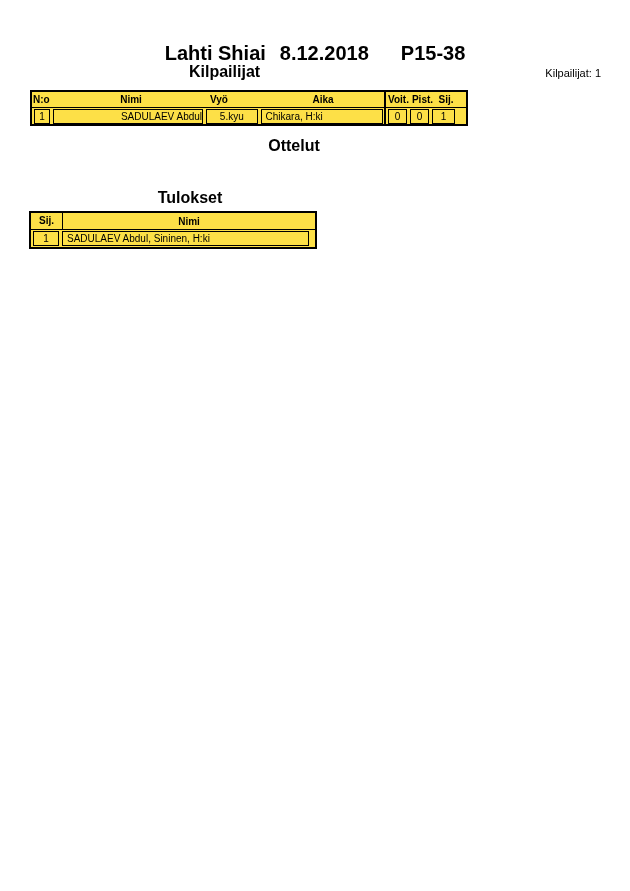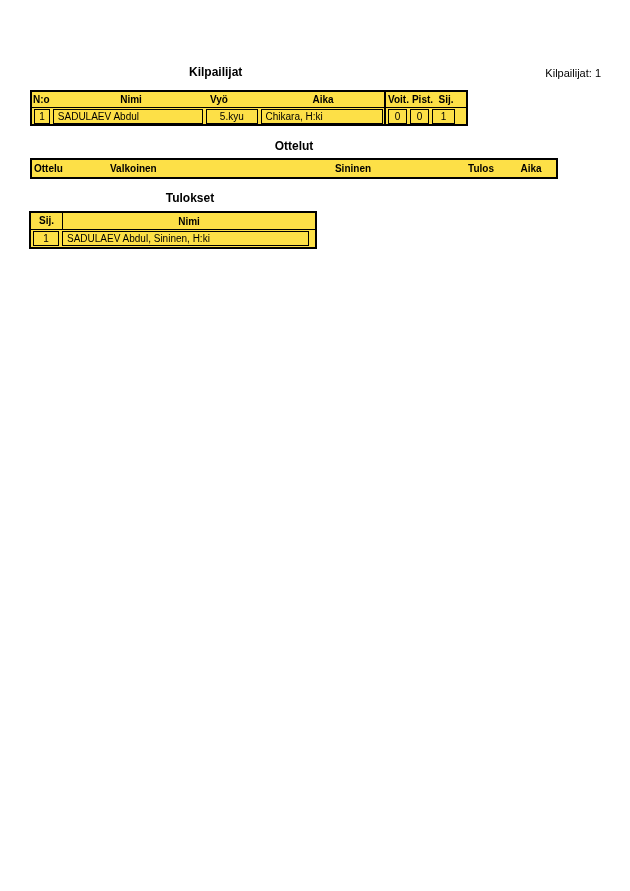--- a/index.html
+++ b/index.html
@@ -19,21 +19,21 @@
     top: 43px; left: 0; width: 630px;
     display: flex; justify-content: center; align-items: baseline;
     font-size: 20px; font-weight: bold; line-height: 20px;
     white-space: nowrap;
   }
   .title-row .gap-sm { width: 14px; }
   .title-row .gap-lg { width: 32px; }
 
   .section-heading {
     position: absolute;
-    font-size: 12px; font-weight: bold; line-height: 12px;
+    font-size: 16px; font-weight: bold; line-height: 12px;
     white-space: nowrap;
   }
   .heading-kilpailijat { left: 189px; top: 66px; }
   .heading-ottelut { left: 30px; top: 140px; width: 528px; text-align: center; }
   .heading-tulokset { left: 140px; top: 192px; width: 100px; text-align: center; }
 
   .competitors-count {
     position: absolute; top: 68px; right: 29px;
     font-size: 11px; line-height: 10px; white-space: nowrap;
   }
@@ -68,21 +68,21 @@
   .c-left { padding-left: 4px; }
 
   
   .tbl-competitors { left: 30px; top: 90px; width: 372px; height: 36px; }
   .tbl-competitors .h-no    { width: 20px; padding-left: 1px; }
   .tbl-competitors .h-name  { width: 158px; text-align: center; }
   .tbl-competitors .h-belt  { width: 50px; text-align: left; }
   .tbl-competitors .h-club  { width: 126px; text-align: center; }
   .tbl-competitors .h-round { width: 14px; text-align: right; padding-right: 2px; }
   .cell-no    { width: 16px; }
-  .cell-name  { width: 152px; }
+  .cell-name  { width: 152px; text-align: right; }
   .cell-belt  { width: 52px; }
   .cell-club  { width: 124px; }
   .cell-round { width: 12px; border: 1px solid #000; }
 
   
   .tbl-stats { left: 384px; top: 90px; width: 84px; height: 36px; }
   .tbl-stats .h-wins   { width: 25px; text-align: center; }
   .tbl-stats .h-points { width: 23px; text-align: center; }
   .tbl-stats .h-place  { width: 24px; text-align: center; }
   .cell-wins   { width: 19px; }
@@ -109,20 +109,27 @@
   .tbl-results .h-place { width: 32px; text-align: center; border-right: 1px solid #000; height: 16px; }
   .tbl-results .h-name  { flex: 1; text-align: center; }
   .rcell-place { width: 26px; }
   .rcell-name  { width: 247px; }
 </style>
 </head>
 <body>
 
 <div class="page">
 
+  <div class="title-row">
+    <span>Lahti Shiai</span>
+    <span class="gap-sm"></span>
+    <span>8.12.2018</span>
+    <span class="gap-lg"></span>
+    <span>P15-38</span>
+  </div>
 
   <div class="section-heading heading-kilpailijat">Kilpailijat</div>
   <div class="competitors-count">Kilpailijat: 1</div>
 
   <div class="tbl tbl-competitors">
     <div class="thead">
       <span class="h-no">N:o</span>
       <span class="h-name">Nimi</span>
       <span class="h-belt">Vyö</span>
       <span class="h-club">Aika</span>
@@ -144,29 +151,20 @@
       <span class="h-place">Sij.</span>
     </div>
     <div class="trow">
       <div class="cell cell-wins c-center">0</div>
       <div class="cell cell-points c-center">0</div>
       <div class="cell cell-place c-center">1</div>
     </div>
   </div>
 
   <div class="section-heading heading-ottelut">Ottelut</div>
-  <div class="tbl tbl-matches">
-    <div class="mhead">
-      <span class="mh-match">Ottelu</span>
-      <span class="mh-white">Valkoinen</span>
-      <span class="mh-blue">Sininen</span>
-      <span class="mh-result">Tulos</span>
-      <span class="mh-time">Aika</span>
-    </div>
-  </div>
 
   <div class="section-heading heading-tulokset">Tulokset</div>
   <div class="tbl tbl-results">
     <div class="thead">
       <span class="h-place">Sij.</span>
       <span class="h-name">Nimi</span>
     </div>
     <div class="trow">
       <div class="cell rcell-place c-center">1</div>
       <div class="cell rcell-name c-left">SADULAEV Abdul, Sininen, H:ki</div>

